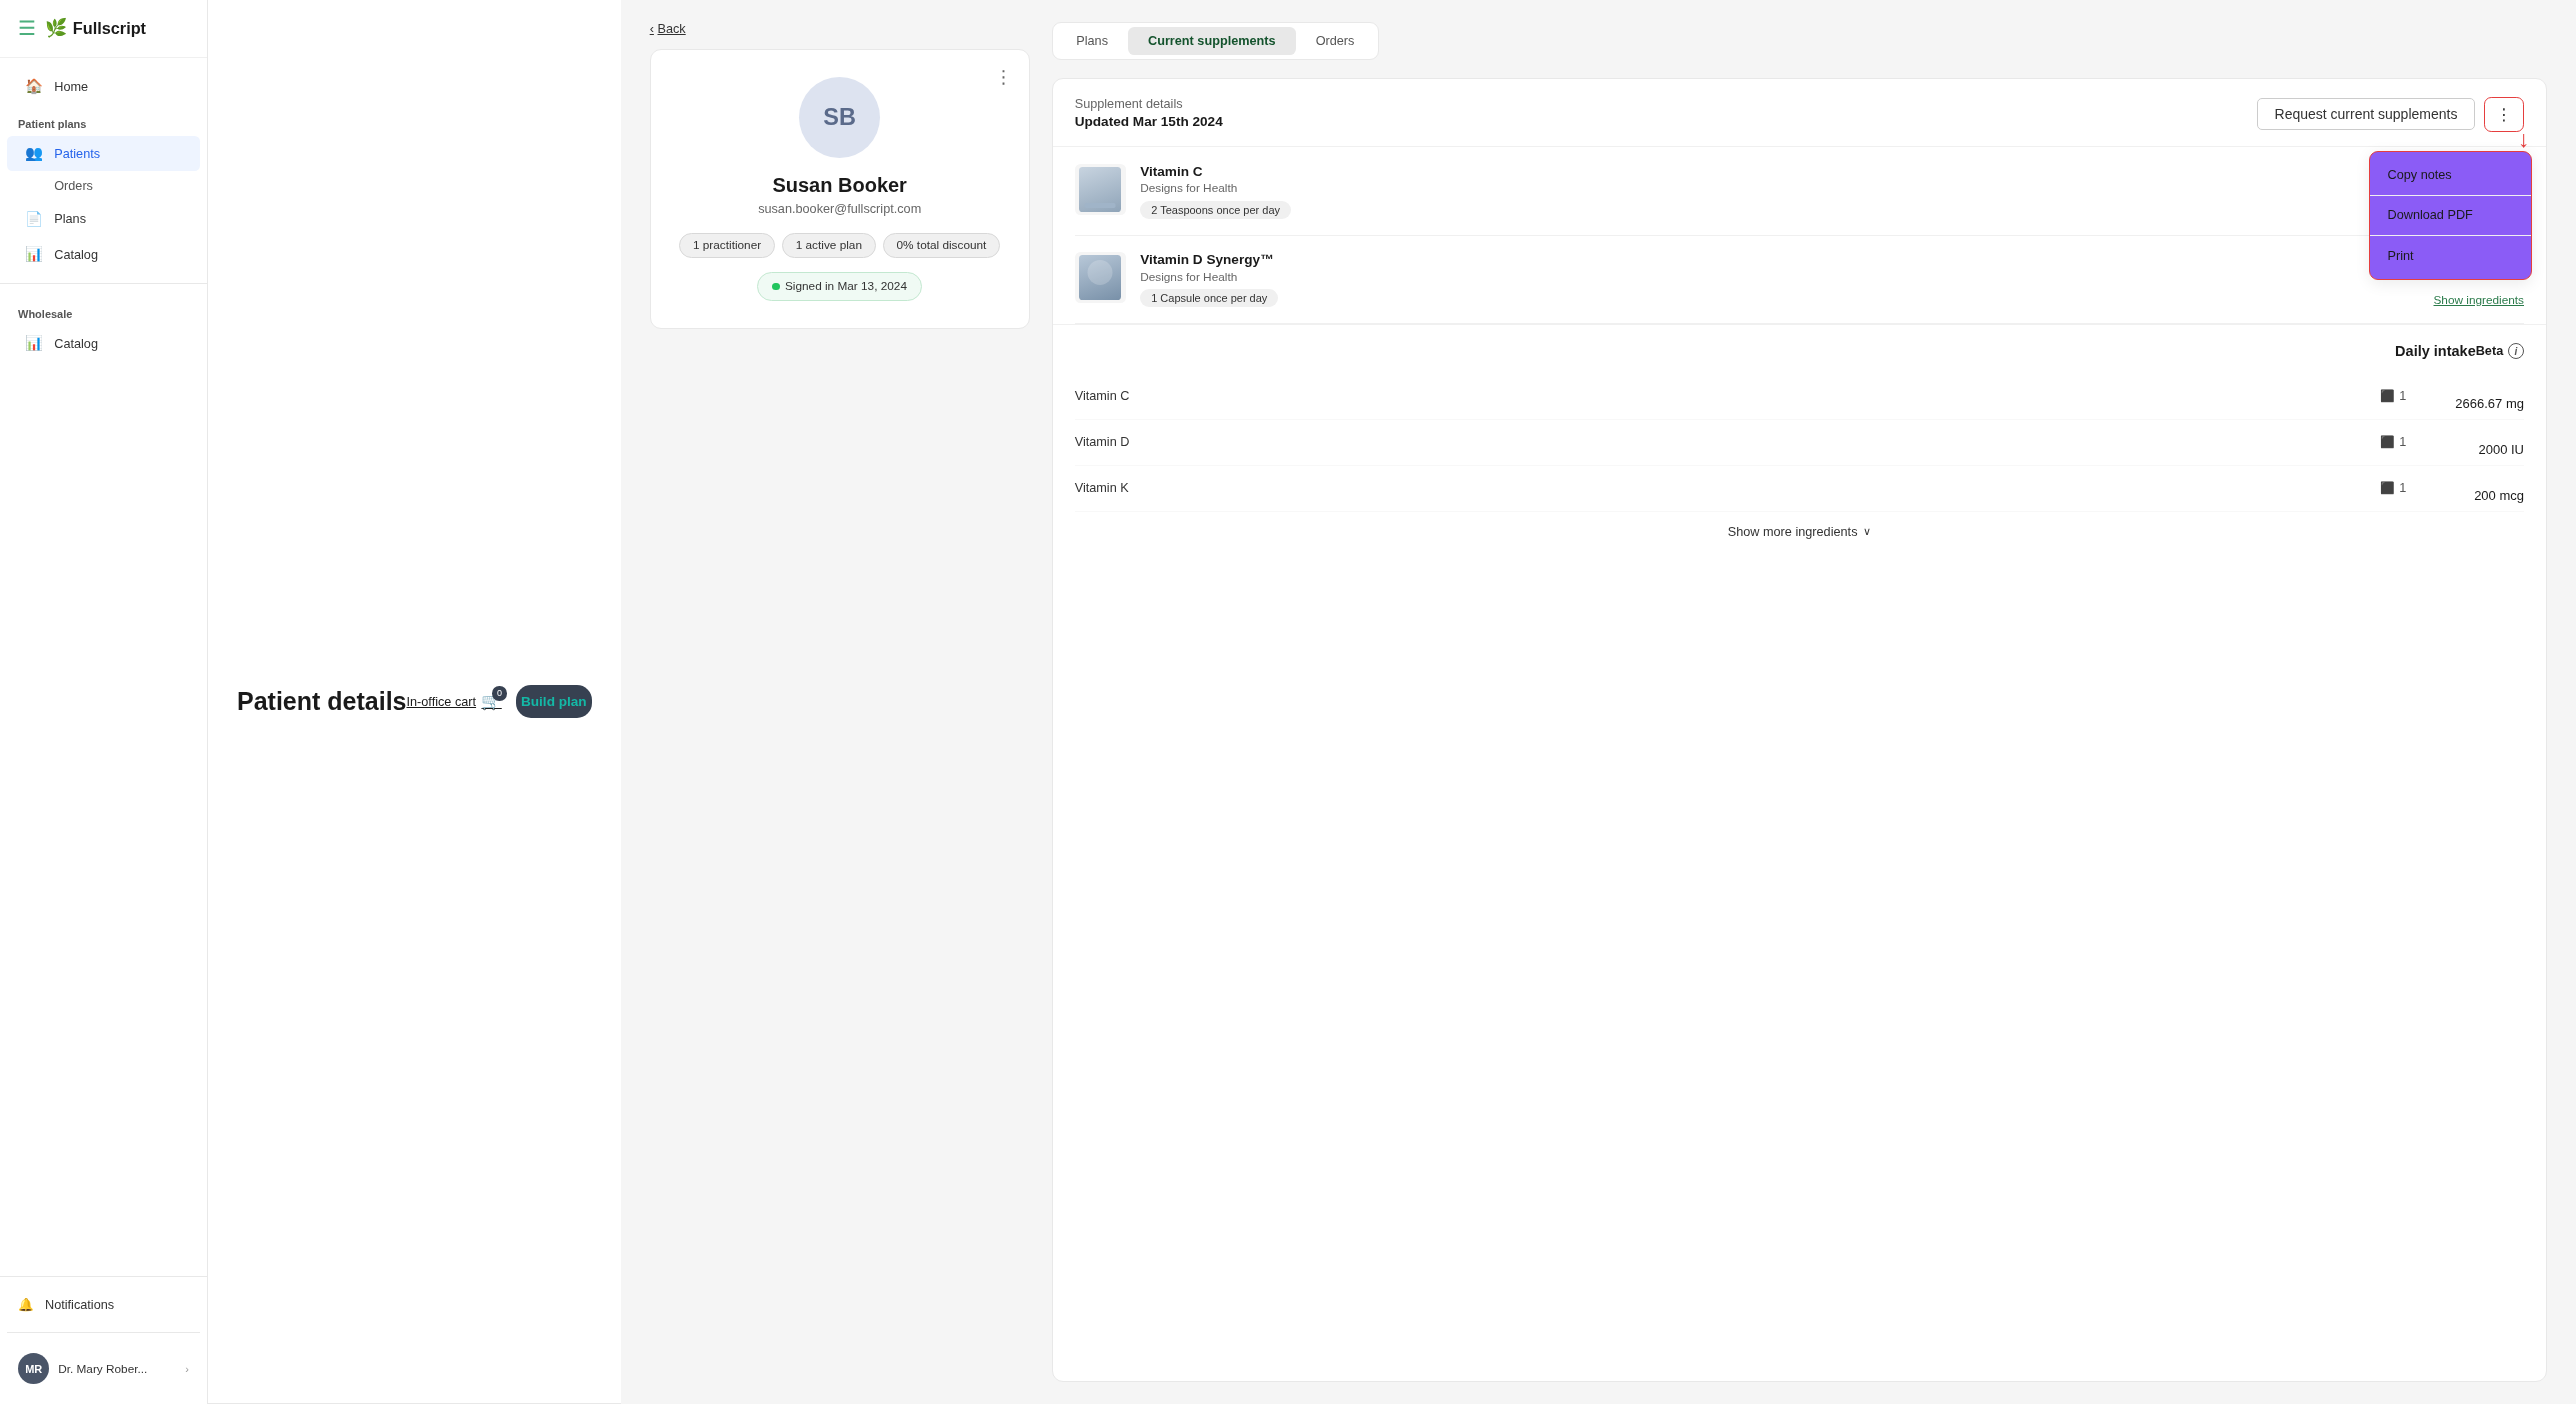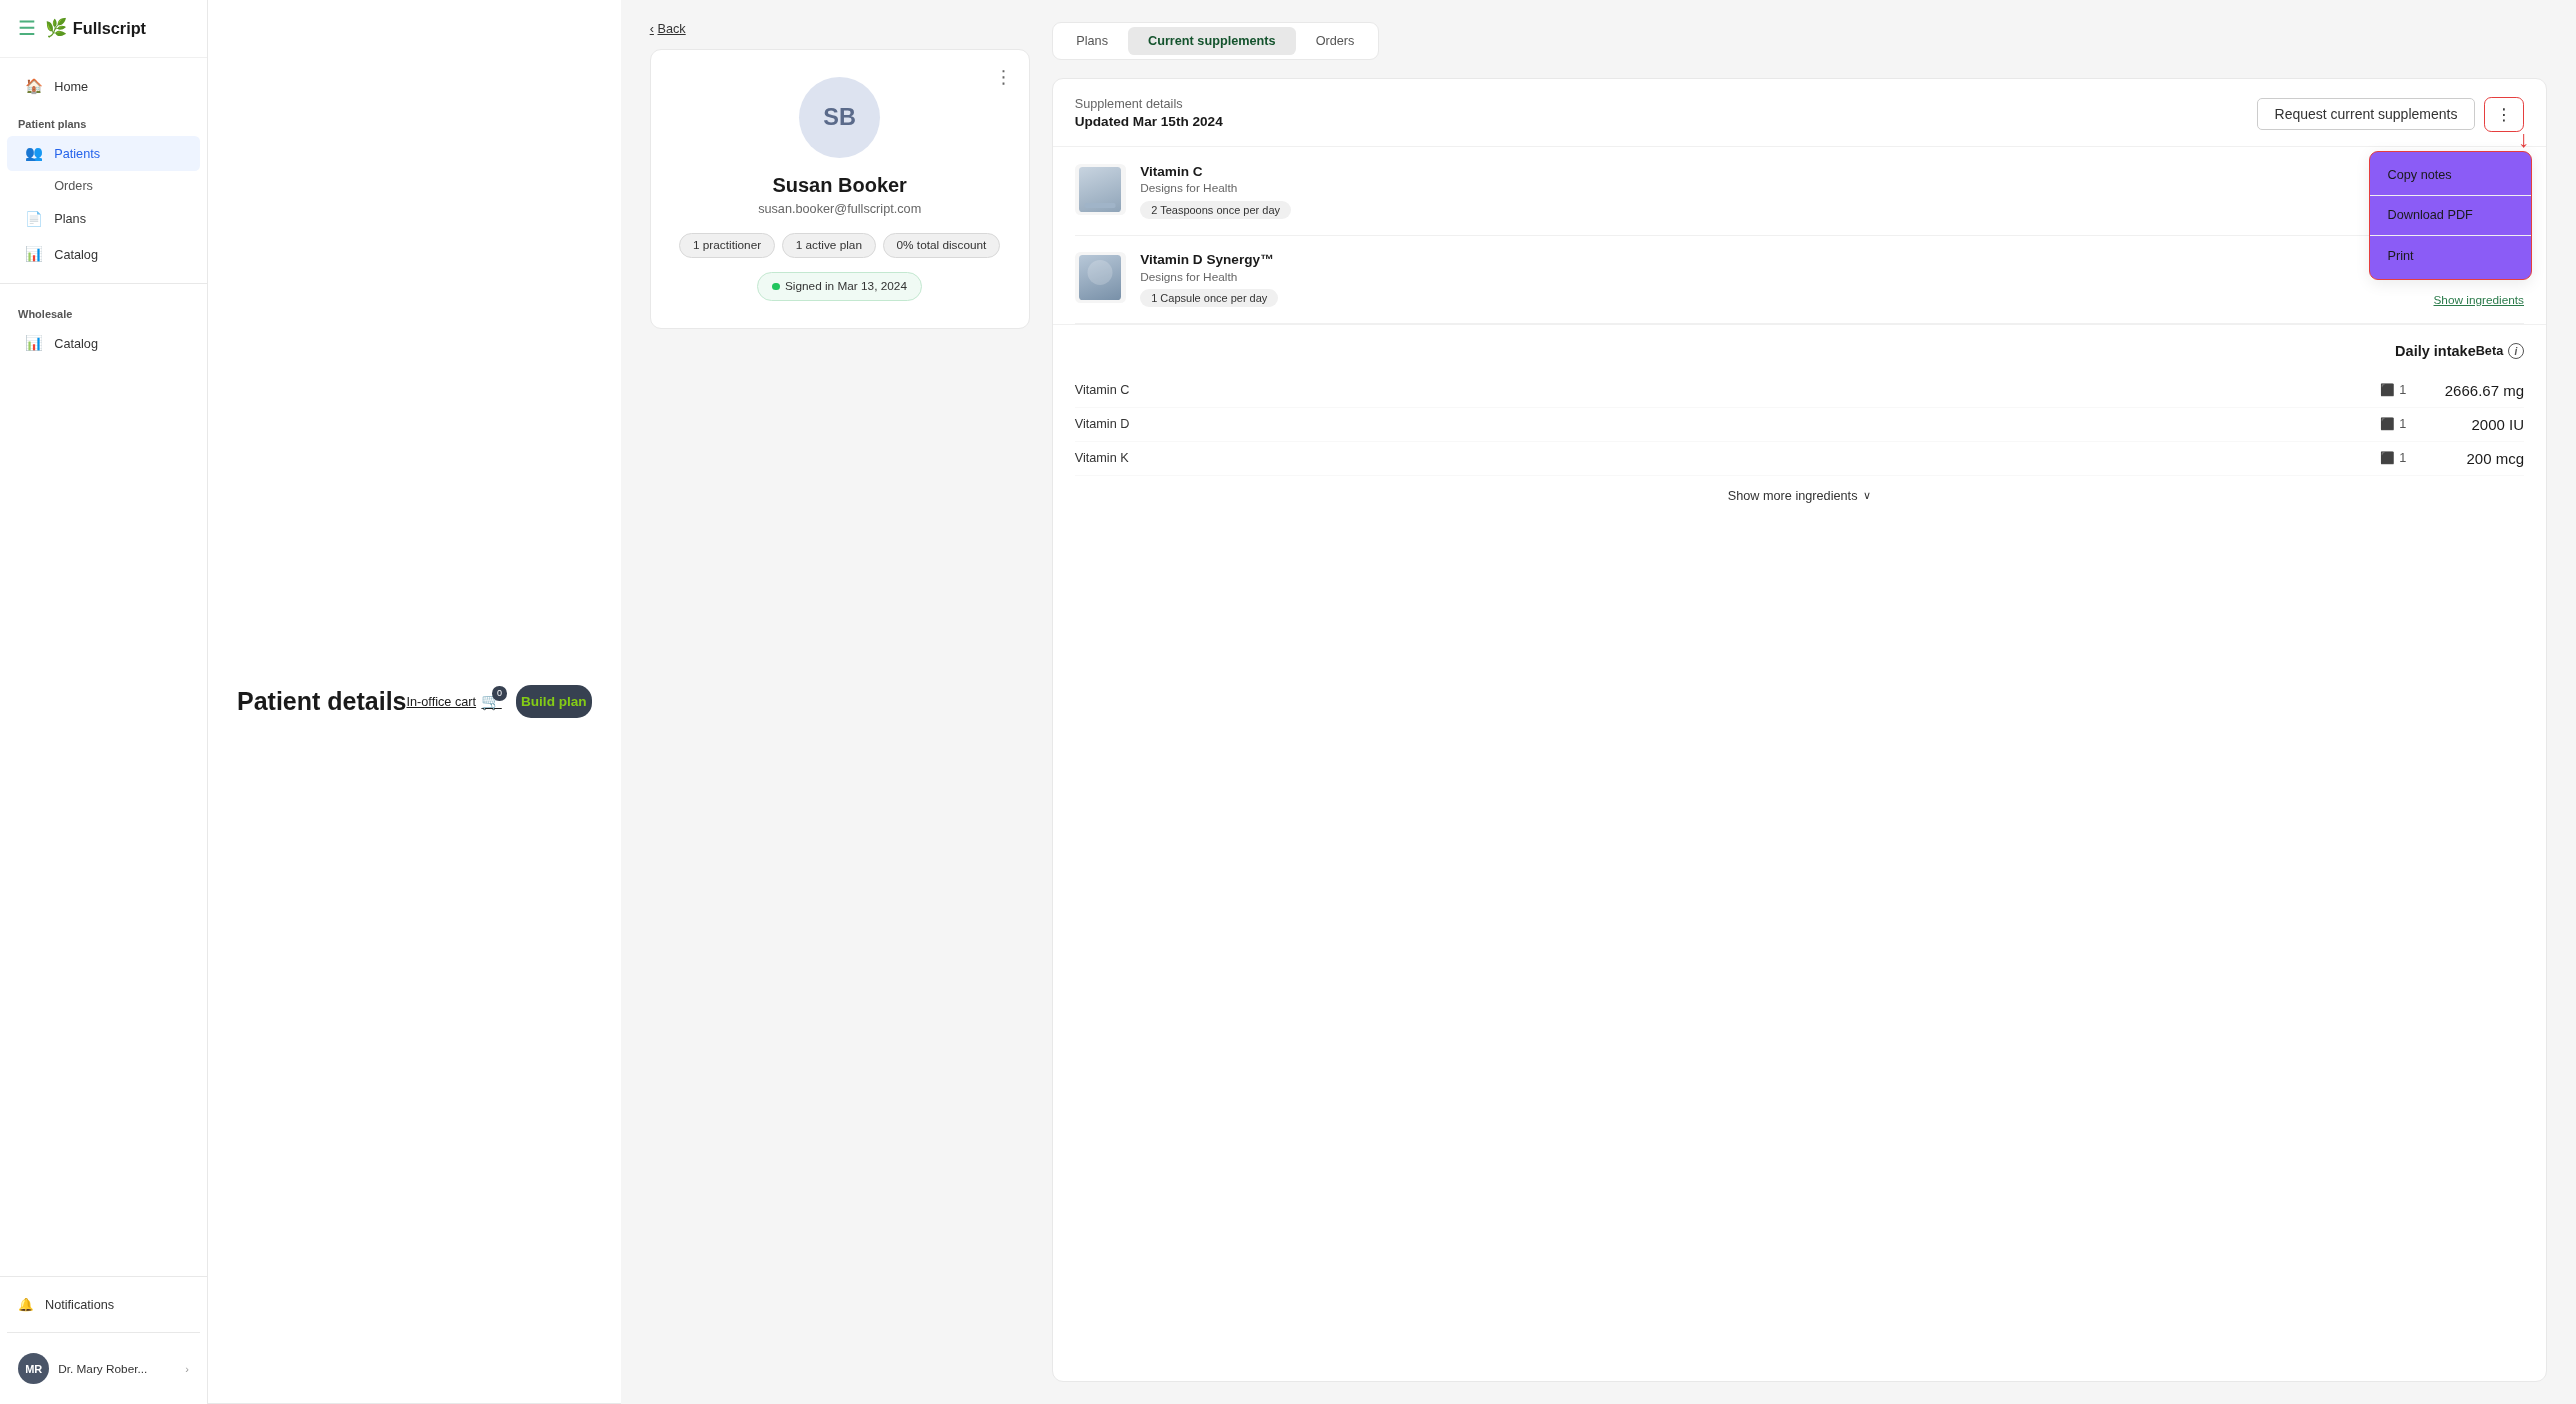--- a/index.html
+++ b/index.html
@@ -87,21 +87,21 @@
       text-decoration: underline;
       position: relative;
     }
     .cart-badge {
       position: absolute; top: -5.4px; right: -5.4px;
       background: #374151; color: #fff;
       border-radius: 50%; width: 14.5px; height: 14.5px;
       font-size: 9px; display: flex; align-items: center; justify-content: center;
     }
     .build-plan-btn {
-      background: #374151; color: #84cc16;
+      background: #374151; color: #14b8a6;
       border: none; border-radius: 15px;
       padding: 9px 5px; font-size: 13.6px; font-weight: 600;
       cursor: pointer;
     }
 
     
     .content {
       flex: 1; display: flex; gap: 0;
       padding: 22px 29px;
       overflow: hidden;
@@ -285,21 +285,21 @@
       padding: 8.1px 0;
       font-size: 12.7px; color: #333;
       border-bottom: 0.9px solid #f8f8f8;
     }
     .intake-name { flex: 1; }
     .intake-count {
       display: flex; align-items: center; gap: 4.5px;
       color: #555; min-width: 54px;
     }
     .pill-icon { font-size: 11.8px; color: #555; }
-    .intake-amount { font-size: 15px; color: #1a1a1a; min-width: 90px; text-align: right; }
+    .intake-amount { font-size: 13px; color: #1a1a1a; min-width: 90px; text-align: right; margin-top: 14px; }
     .show-more-link {
       display: flex; justify-content: center; gap: 5.4px;
       padding: 12.7px 0 3.6px;
       font-size: 12.7px; color: #333; cursor: pointer;
     }
     .chevron-down { font-size: 11px; }
   </style>
 </head>
 <body>
 

